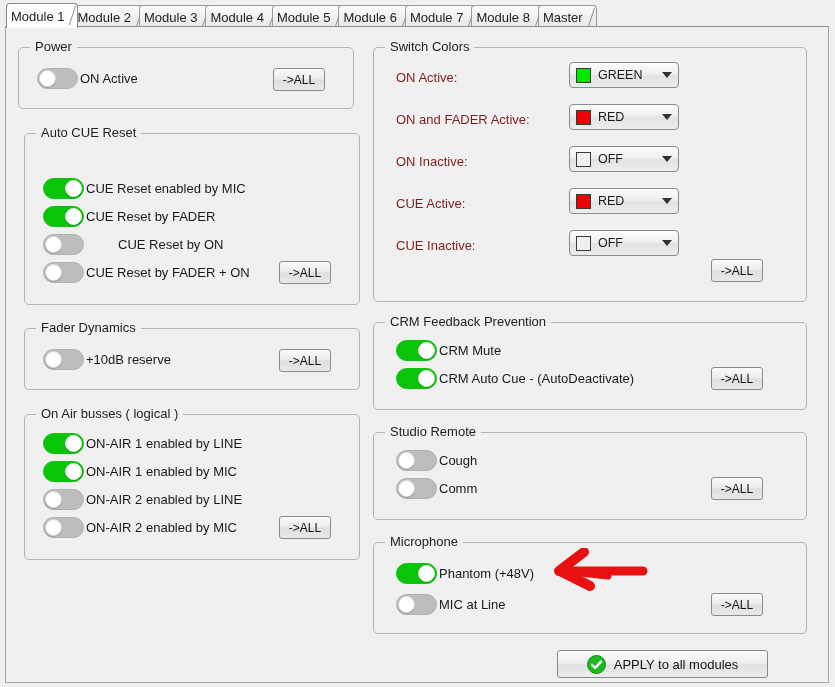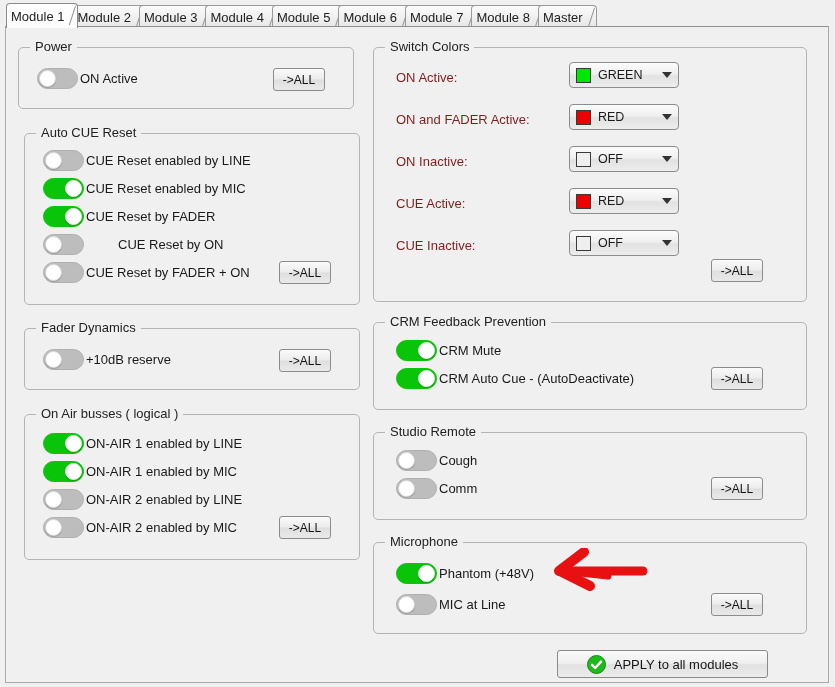--- a/index.html
+++ b/index.html
@@ -210,26 +210,20 @@
     </div>
 
     <div class="allbtn" style="left:254px; top:20px;">
       <span>-&gt;ALL</span>
     </div>
   </div>
 
   <div class="group" style="left:18px; top:106px; width:336px; height:172px;">
     <span class="g-title">Auto CUE Reset</span>
 
-    <div class="row" style="left:18px; top:16px;">
-      <span class="toggle">
-          <span class="knob"></span>
-        </span>
-      <span class="lbl">CUE Reset enabled by LINE</span>
-    </div>
     <div class="row" style="left:18px; top:44px;">
       <span class="toggle on">
           <span class="knob"></span>
         </span>
       <span class="lbl">CUE Reset enabled by MIC</span>
     </div>
     <div class="row" style="left:18px; top:72px;">
       <span class="toggle on">
           <span class="knob"></span>
         </span>

